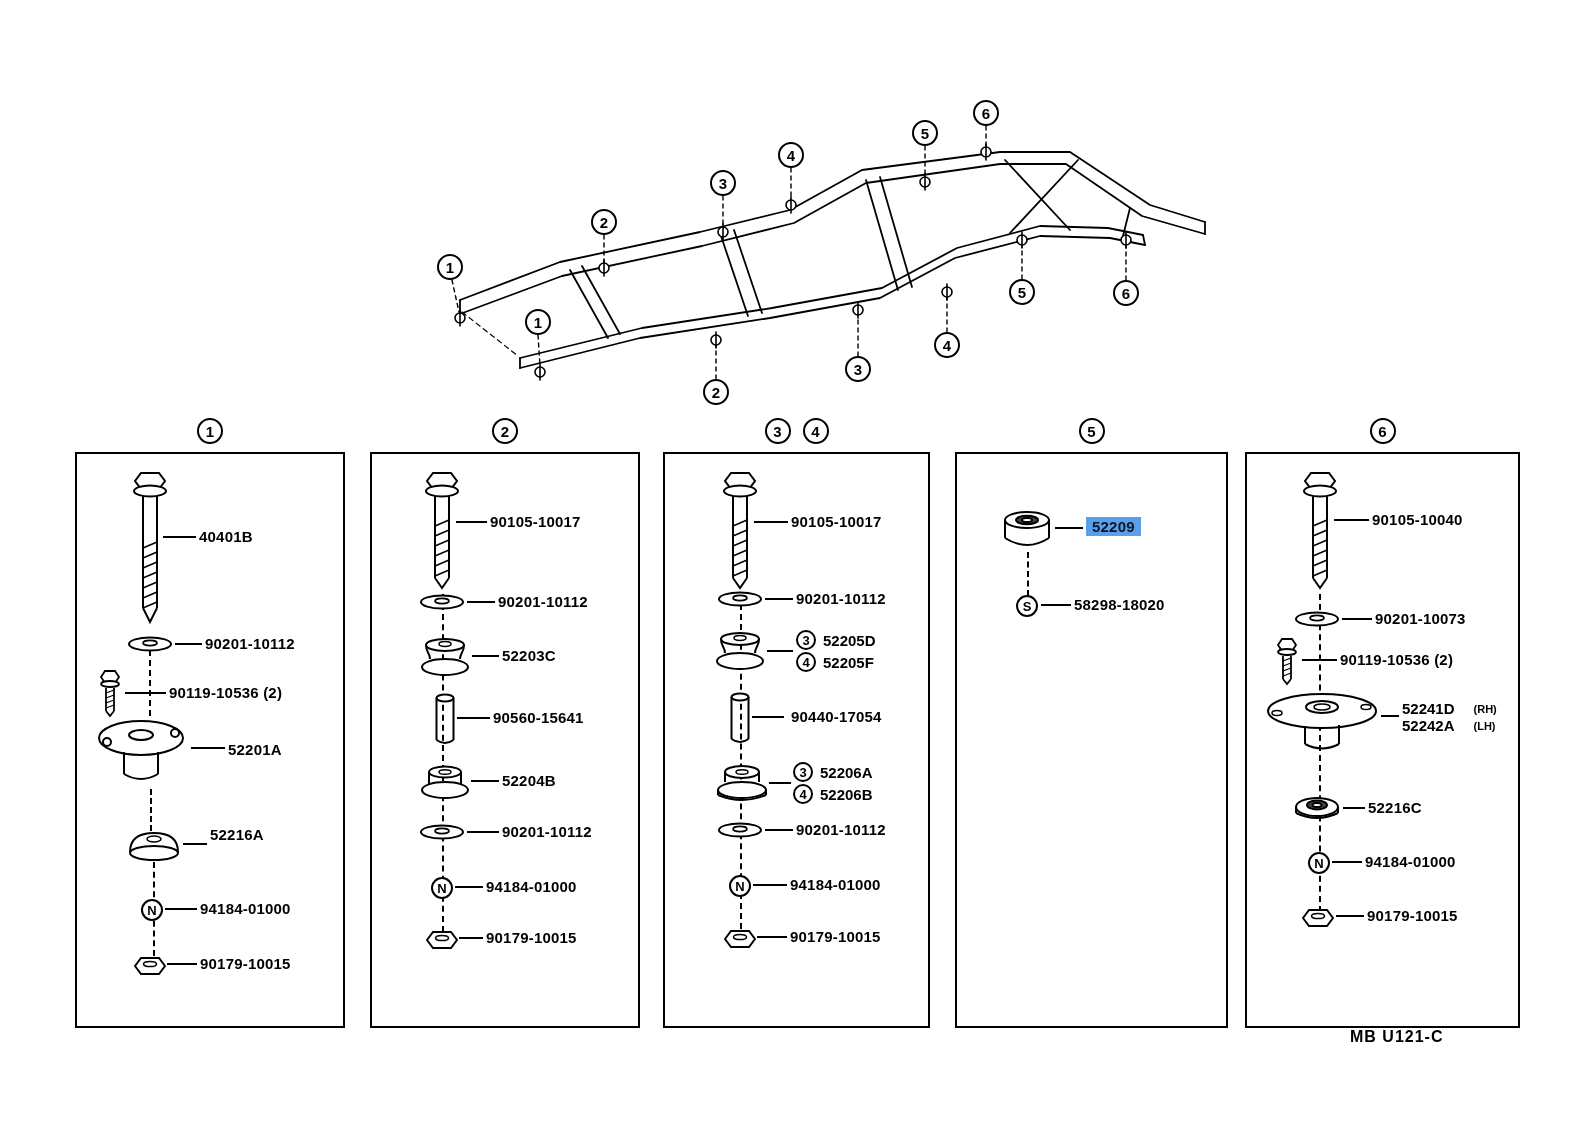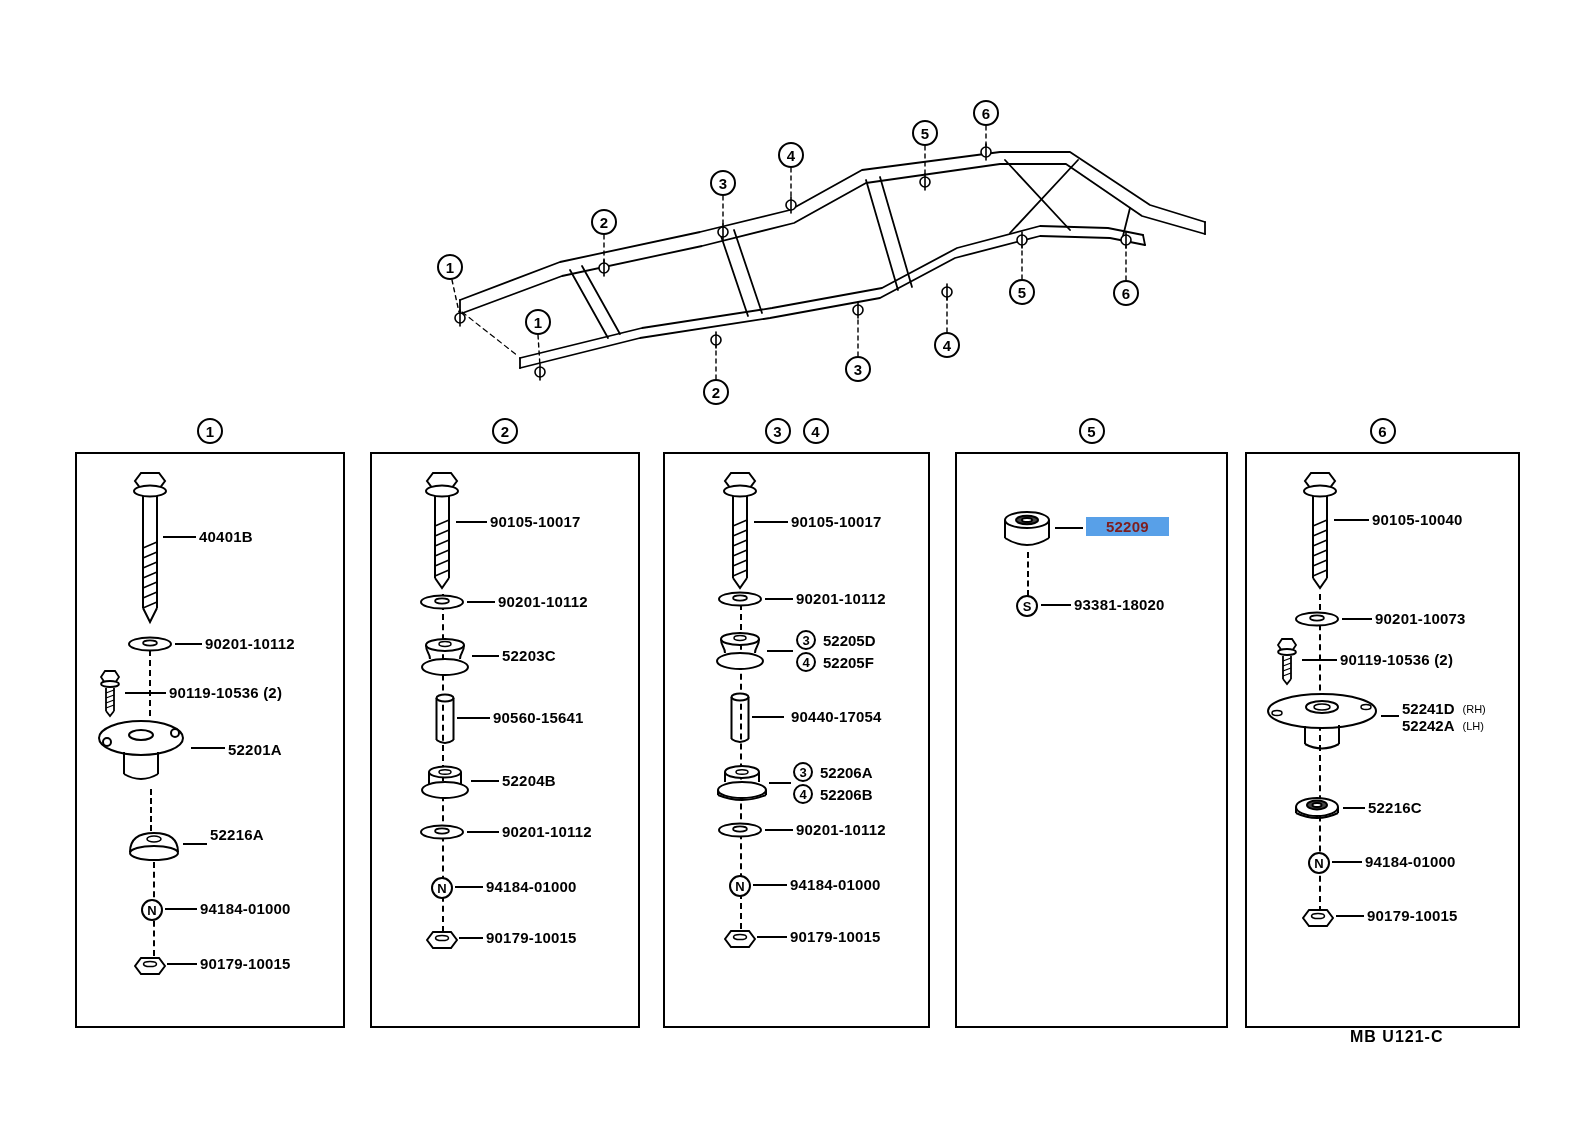--- a/index.html
+++ b/index.html
@@ -20,22 +20,22 @@
   .leader{position:absolute;height:2px;background:#000;z-index:1}
   .axis{position:absolute;width:0;border-left:2px dashed #000;z-index:0}
   .ncircle{position:absolute;width:22px;height:22px;border:2px solid #000;border-radius:50%;
            display:flex;align-items:center;justify-content:center;font-weight:bold;font-size:13px;
            background:#fff;z-index:2}
   .dual{position:absolute;display:flex;align-items:center;z-index:2;cursor:pointer}
   .badge{display:inline-flex;width:20px;height:20px;border:2px solid #000;border-radius:50%;
          align-items:center;justify-content:center;font-size:13px;font-weight:bold;margin-right:7px;
          background:#fff;flex:none}
   .dual .ptxt{font-size:15px;font-weight:bold;white-space:nowrap}
-  .hl{background:#58a0e8;color:#7f1d1d;padding:1px 20px}
-  .note{font-size:11px;font-weight:normal;margin-left:8px}
+  .hl{background:#58a0e8;color:#0f172a;padding:1px 6px}
+  .note{font-size:11px;font-weight:bold;margin-left:19px}
   .footer-code{position:absolute;font-size:16px;font-weight:bold;letter-spacing:1px}
 </style>
 </head>
 <body>
 
 <svg width="0" height="0" style="position:absolute" aria-hidden="true">
   <defs>
     <g id="i-bolt-long" fill="#fff" stroke="#000" stroke-width="2">
       <polygon points="14,3 32,3 38,11 32,19 14,19 8,11"></polygon>
       <ellipse cx="23" cy="21" rx="16" ry="5.5"></ellipse>
@@ -387,21 +387,21 @@
     <svg class="icon" style="left:44px;top:54px" width="52" height="42" viewBox="0 0 52 42">
         <use href="#i-bushing"></use>
       </svg>
     <div class="leader" style="left:98px;top:73px;width:28px"></div>
     <div class="plabel" style="left:129px;top:64px">
       <span class="hl">52209</span>
     </div>
 
     <span class="ncircle" style="left:59px;top:141px">S</span>
     <div class="leader" style="left:84px;top:150px;width:30px"></div>
-    <div class="plabel" style="left:117px;top:142px">93381-18020</div>
+    <div class="plabel" style="left:117px;top:142px">58298-18020</div>
   </div>
 
   <div class="panel" style="left:1245px;top:452px;width:275px;height:576px">
     <div class="panel-head">
       <span class="circled">6</span>
     </div>
     <div class="axis" style="left:72px;top:140px;height:318px"></div>
 
     <svg class="icon" style="left:50px;top:16px" width="46" height="124" viewBox="0 0 46 124">
         <use href="#i-bolt-med"></use>

